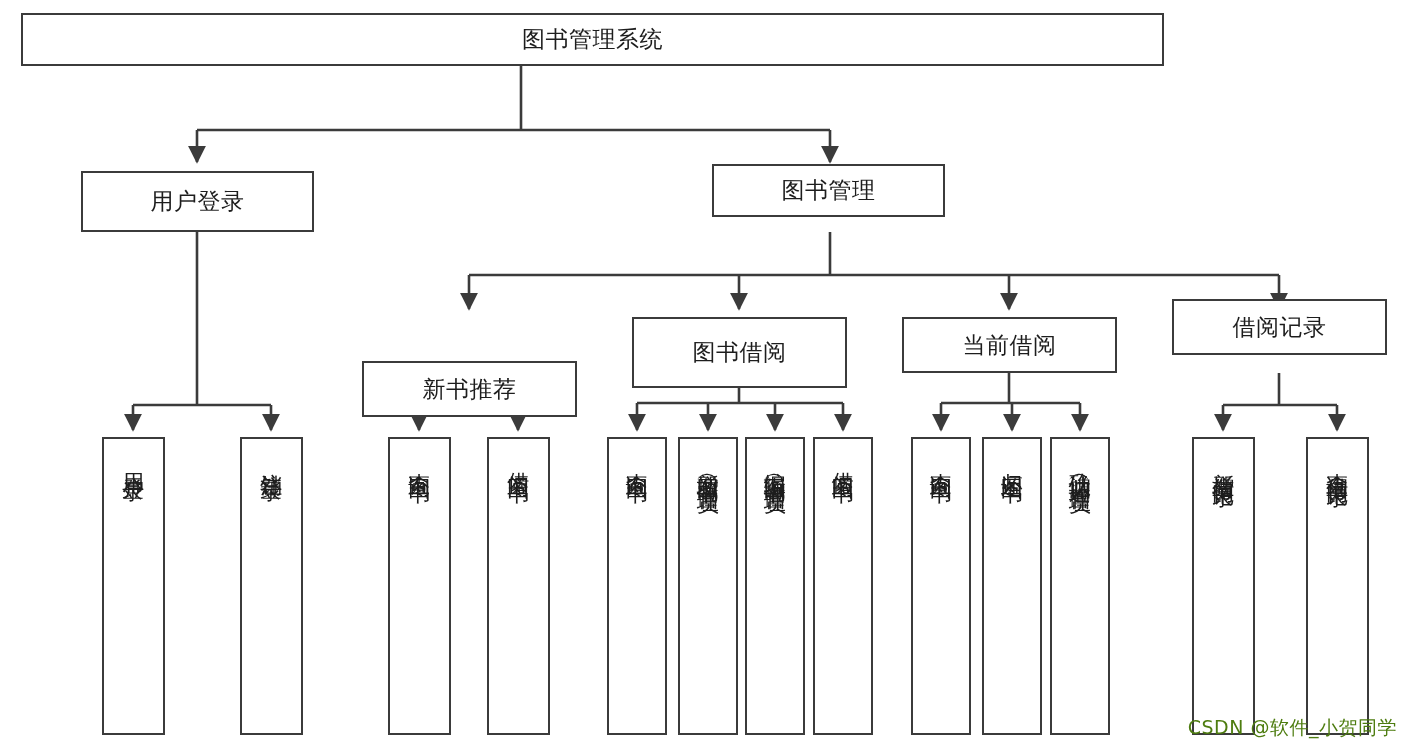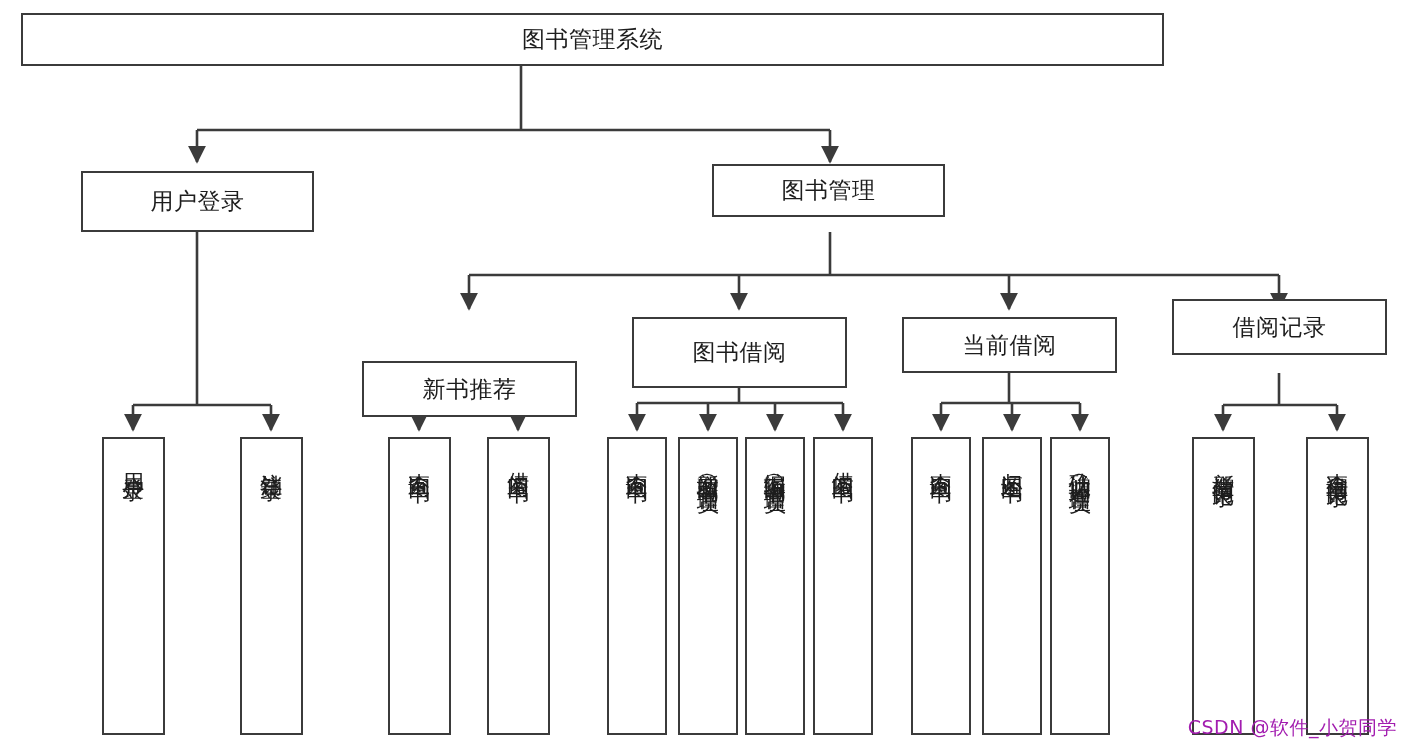--- a/index.html
+++ b/index.html
@@ -52,21 +52,21 @@
     font-size: 22px;
     line-height: 1.25;
     letter-spacing: 3px;
     white-space: normal;
   }
   .watermark {
     position: absolute;
     right: 8px;
     bottom: 6px;
     font-size: 19px;
-    color: #a21caf;
+    color: #4d7c0f;
     letter-spacing: 0.5px;
     white-space: nowrap;
   }
 </style>
 </head>
 <body>
 
 <div id="canvas">
 
   <svg class="edges" viewBox="0 0 1405 747">

